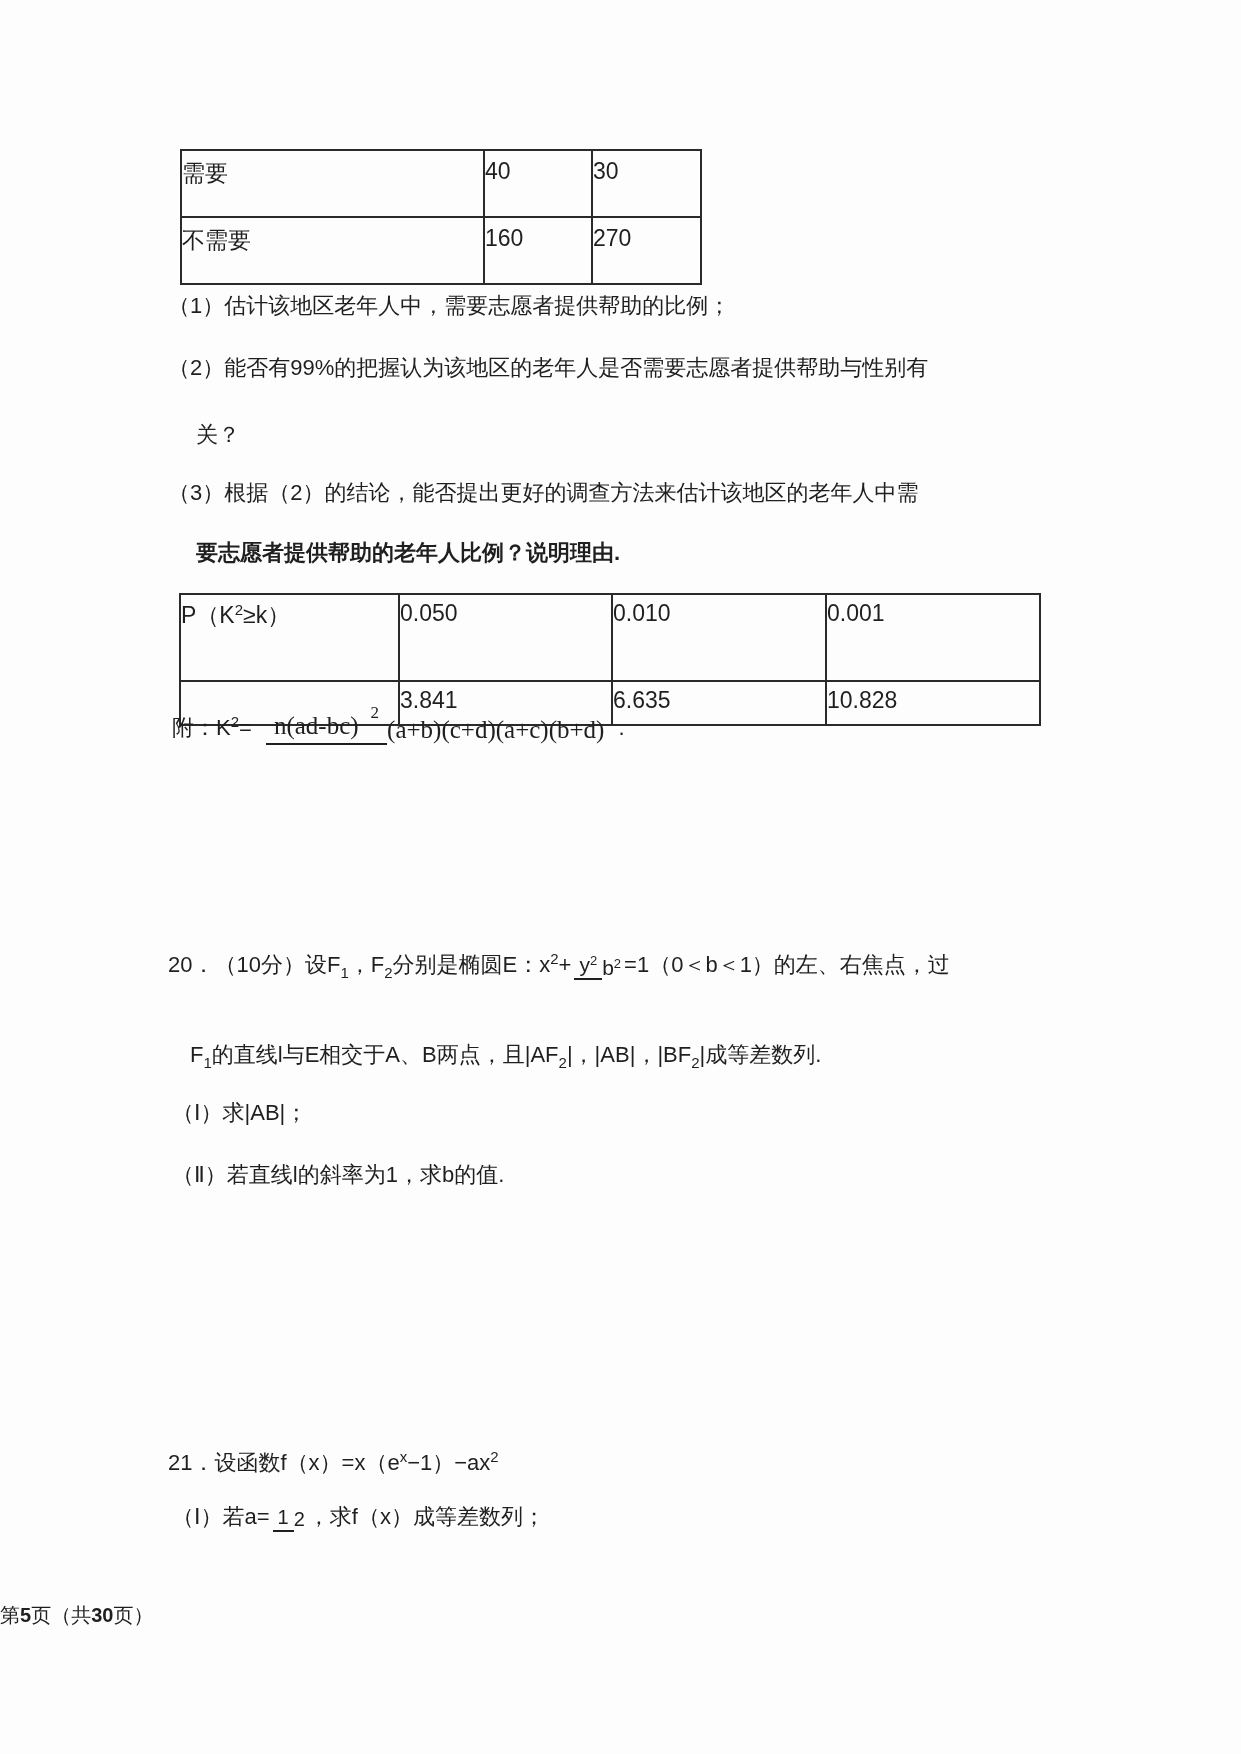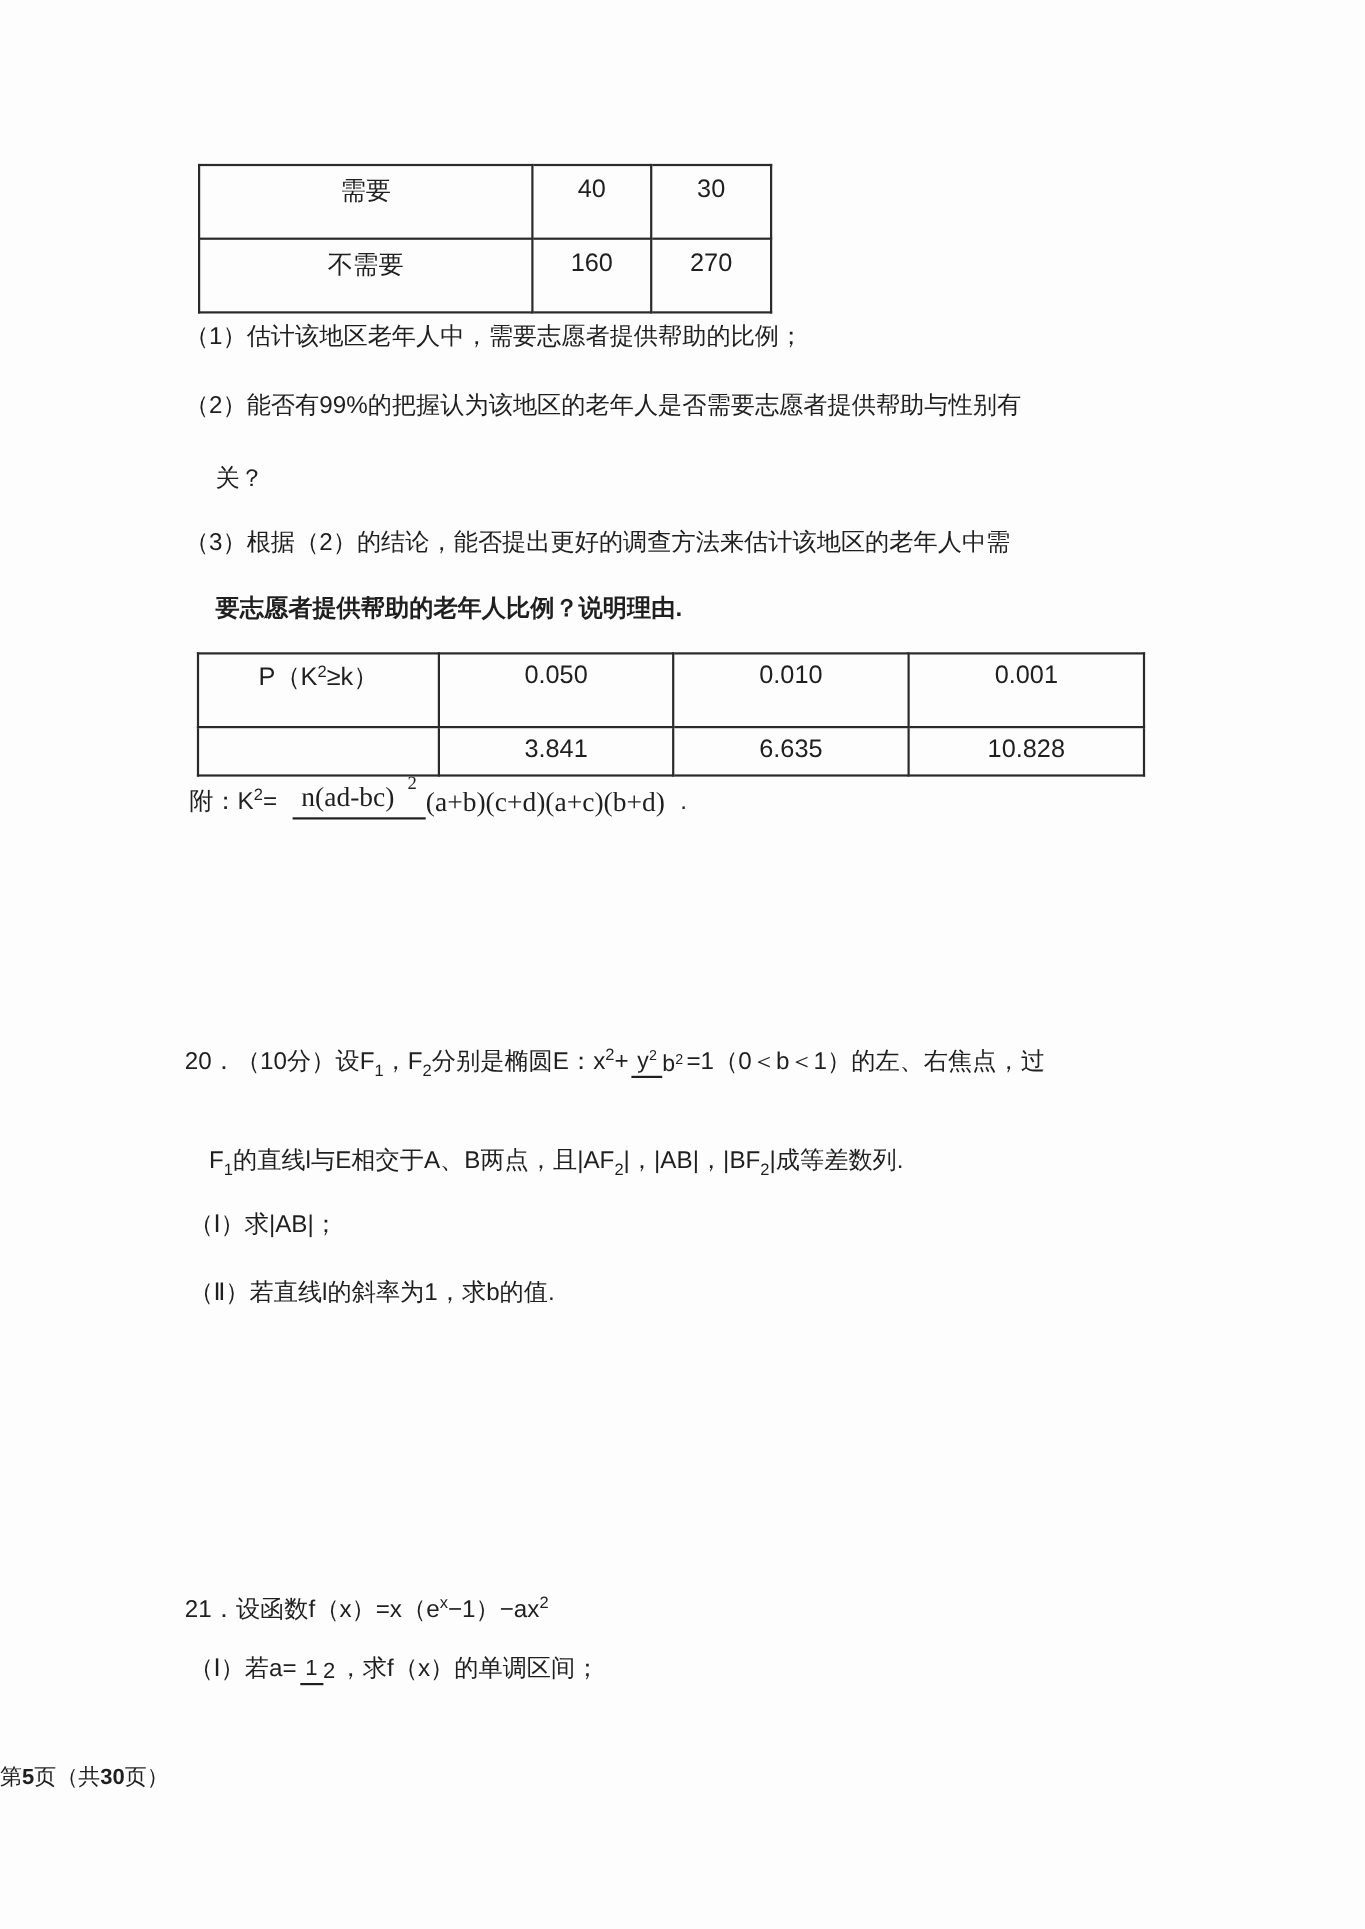--- a/index.html
+++ b/index.html
@@ -11,32 +11,32 @@
   
   .line{
     position:absolute;white-space:nowrap;font-size:22px;line-height:30px;
   }
   
   table.t{
     position:absolute;border-collapse:collapse;table-layout:fixed;
     font-size:23px;color:#1f1f1f;
   }
   table.t td{
-    border:2px solid #2a2a2a;text-align:center;vertical-align:top;
+    border:2px solid #2a2a2a;text-align:left;vertical-align:top;
     padding:0;overflow:hidden;
   }
   table.t1{left:180px;top:149px;}
   table.t1 td{padding-top:7px;}
   table.t1 .w0{width:301px;} table.t1 .w1{width:106px;} table.t1 .w2{width:107px;}
   table.t1 tr{height:67px;}
   table.t2{left:179px;top:593px;}
   table.t2 td{padding-top:5px;}
   table.t2 .w0{width:217px;} table.t2 .w1{width:211px;}
   table.t2 .w2{width:212px;} table.t2 .w3{width:212px;}
-  table.t2 tr.r0{height:67px;} table.t2 tr.r1{height:44px;}
+  table.t2 tr.r0{height:87px;} table.t2 tr.r1{height:44px;}
   
   sub.sb{font-size:15px;vertical-align:-6px;line-height:0;}
   sup.sp{font-size:15px;vertical-align:8px;line-height:0;}
   sup.sp2{font-size:13px;vertical-align:7px;line-height:0;}
   
   .frac{
     display:inline-flex;flex-direction:row;align-items:center;
     vertical-align:middle;margin:0 3px;
   }
   .frac .num{display:block;border-bottom:2px solid #1f1f1f;padding:1px 5px 2px;line-height:1.1;}
@@ -125,20 +125,20 @@
   <div class="line" style="left:172px;top:1098px;text-align:center;">（Ⅰ）求|AB|；</div>
   <div class="line" style="left:172px;top:1160px;">（Ⅱ）若直线l的斜率为1，求b的值.</div>
 
   <div class="line" style="left:168px;top:1448px;">
     <span>21．设函数f（x）=x（e</span><sup class="sp">x</sup><span>−1）−ax</span><sup class="sp">2</sup>
   </div>
   <div class="line" style="left:172px;top:1502px;">
     <span>（Ⅰ）若a=</span><span class="frac h-frac">
         <span class="num">1</span>
         <span class="den">2</span>
-      </span><span>，求f（x）的单调区间；</span>
+      </span><span>，求f（x）成等差数列；</span>
   </div>
 
   <div class="footer">
     <span>第</span><span class="bold-num">5</span><span>页（共</span><span class="bold-num">30</span><span>页）</span>
   </div>
 
 </div>
 
 </body></html>

